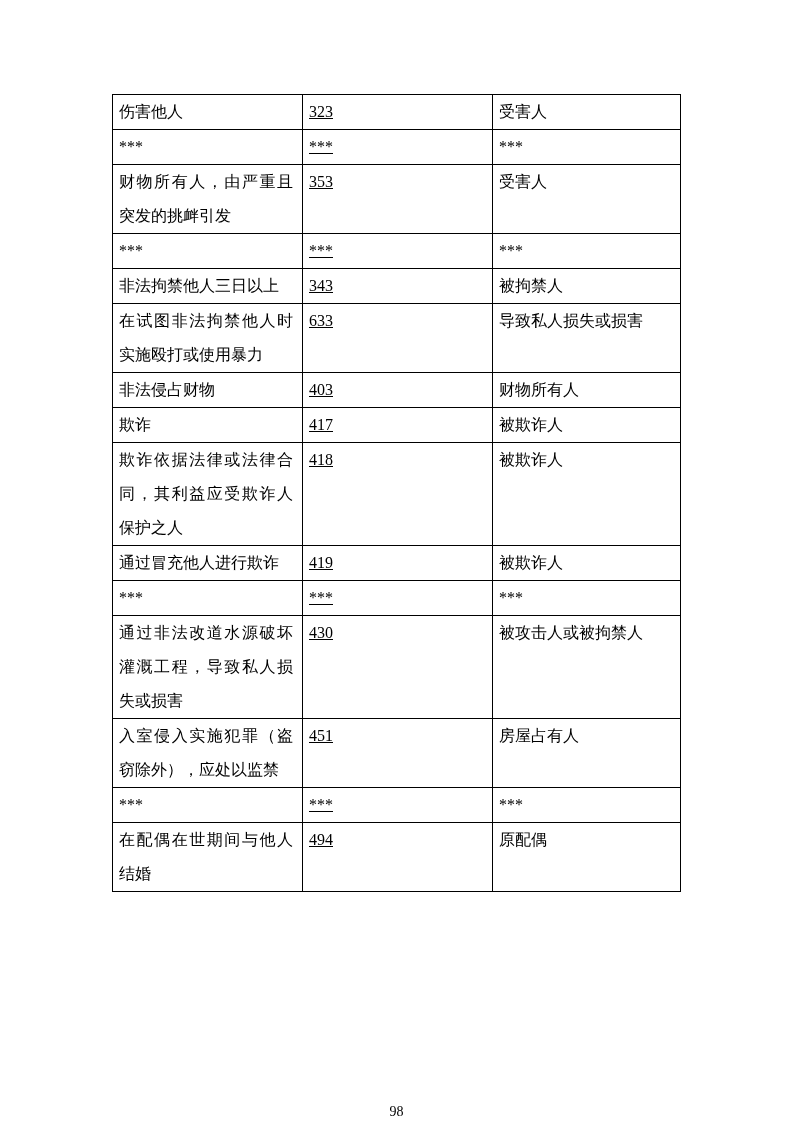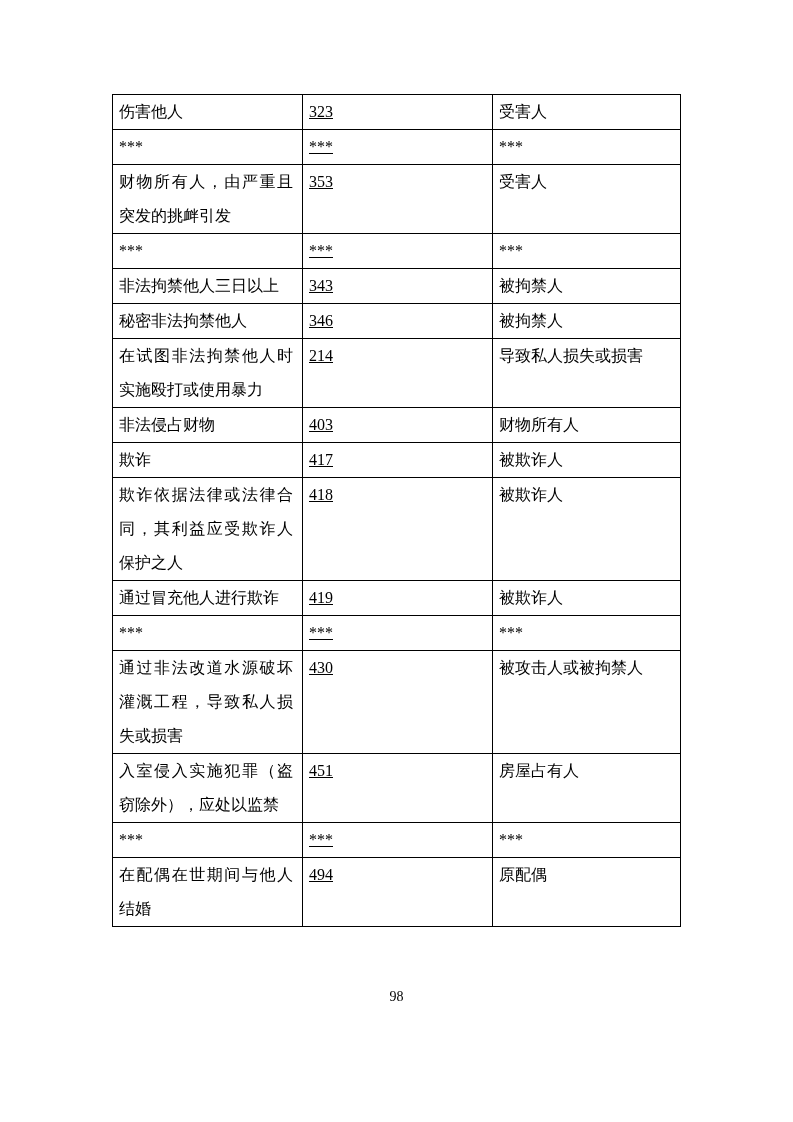--- a/index.html
+++ b/index.html
@@ -35,21 +35,21 @@
     text-spacing-trim: space-all;
     word-break: break-all;
     overflow-wrap: anywhere;
   }
   table.offense-table td.num {
     text-align: left;
     text-decoration: underline;
   }
   .footer {
     position: absolute;
-    top: 988px;
+    top: 1103px;
     left: 0;
     width: 100%;
     text-align: center;
     font-size: 14px;
     line-height: 18px;
   }
 </style>
 </head>
 <body>
 
@@ -81,27 +81,22 @@
         <td>***</td>
         <td class="num">***</td>
         <td>***</td>
       </tr>
       <tr>
         <td>非法拘禁他人三日以上</td>
         <td class="num">343</td>
         <td>被拘禁人</td>
       </tr>
       <tr>
-        <td>秘密非法拘禁他人</td>
-        <td class="num">346</td>
-        <td>被拘禁人</td>
-      </tr>
-      <tr>
         <td>在试图非法拘禁他人时实施殴打或使用暴力</td>
-        <td class="num">214</td>
+        <td class="num">633</td>
         <td>导致私人损失或损害</td>
       </tr>
       <tr>
         <td>非法侵占财物</td>
         <td class="num">403</td>
         <td>财物所有人</td>
       </tr>
       <tr>
         <td>欺诈</td>
         <td class="num">417</td>

